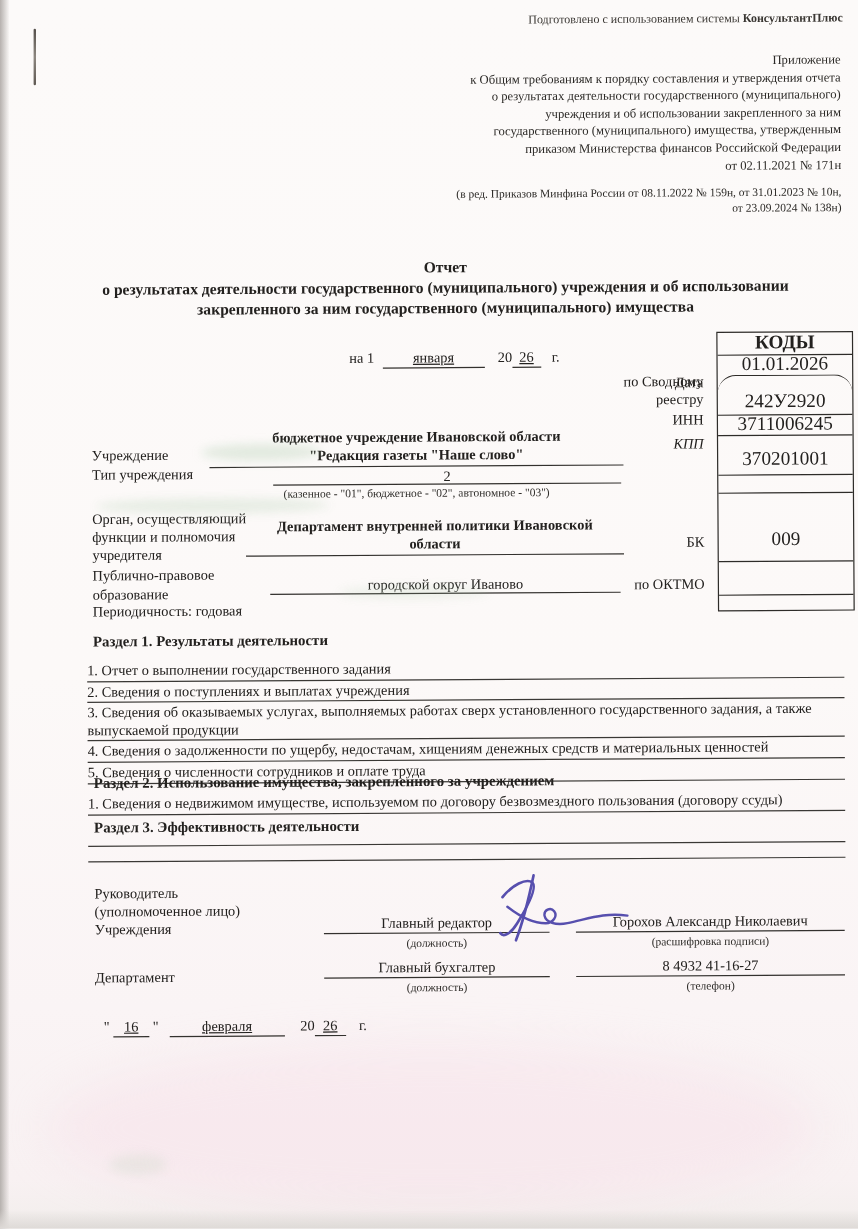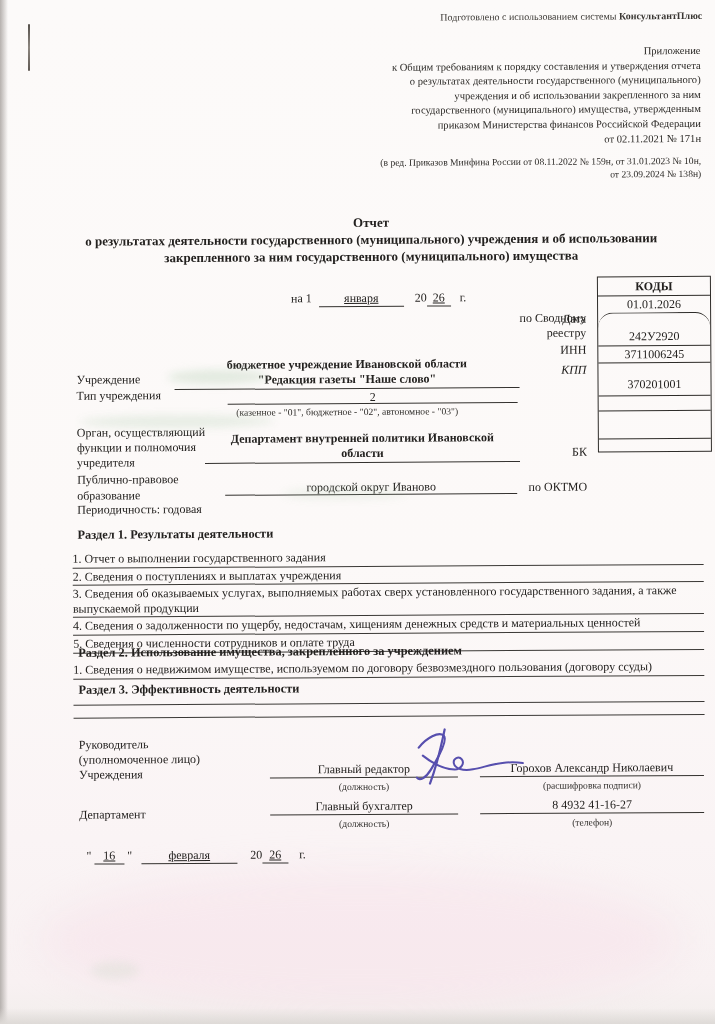--- a/index.html
+++ b/index.html
@@ -15,21 +15,21 @@
   .prepared{font-size:10px;color:#3a3733;}
   .appendix{font-size:10.6px;line-height:14.6px;color:#2c2a27;}
   .amend{font-size:9.6px;line-height:12.5px;color:#2c2a27;}
   .title{font-size:13px;line-height:17px;font-weight:bold;}
   .body-line{font-size:12px;line-height:15px;}
   .ul{border-bottom:1px solid #33312e;}
   .uspan{display:inline-block;text-align:center;border-bottom:1px solid #33312e;text-decoration:underline;}
   
   .codes{left:598px;top:278px;width:112px;border:1.5px solid #2e2c29;}
   .codes .cell{box-sizing:border-box;display:flex;justify-content:center;align-items:center;
-               font-size:12px;border-top:1px solid #2e2c29;}
+               font-size:16px;border-top:1px solid #2e2c29;}
   .codes .cell:first-child{border-top:none;}
   .codes .bottom{align-items:flex-end;}
   .tbl-label{font-size:12px;width:120px;right:128px;text-align:right;}
   
   .sec-title{font-size:12.4px;font-weight:bold;}
   .items{left:72px;width:631px;}
   .item{font-size:12px;line-height:14.6px;border-bottom:1px solid #3a3835;padding-bottom:1px;margin-bottom:1px;}
   .blank-rule{left:72px;width:631px;border-bottom:1.4px solid #3a3835;height:0;}
   .field-val{font-size:12px;line-height:15px;text-align:center;}
   .hint{font-size:9.6px;color:#2f2d2a;text-align:center;}
@@ -85,20 +85,21 @@
       <span style="margin-left:6px;">г.</span>
     </div>
 
     <div class="abs codes">
       <div class="cell b" style="height:18px;">КОДЫ</div>
       <div class="cell" style="height:17px;">01.01.2026</div>
       <div class="cell bottom" style="height:33px;padding-bottom:1px;border-radius:15px;">242У2920</div>
       <div class="cell" style="height:17px;">3711006245</div>
       <div class="cell bottom" style="height:33px;padding-bottom:3px;">370201001</div>
       <div class="cell" style="height:15px;"></div>
+      <div class="cell bottom" style="height:57px;padding-bottom:8px;">009</div>
       <div class="cell" style="height:28px;"></div>
       <div class="cell" style="height:13px;"></div>
     </div>
 
     <div class="abs tbl-label" style="top:313px;">Дата</div>
     <div class="abs tbl-label" style="top:312px;">по Сводному</div>
     <div class="abs tbl-label" style="top:327px;">реестру</div>
     <div class="abs tbl-label" style="top:344px;">ИНН</div>
     <div class="abs tbl-label" style="top:364px;font-style:italic;">КПП</div>
     <div class="abs tbl-label" style="top:446px;">БК</div>

